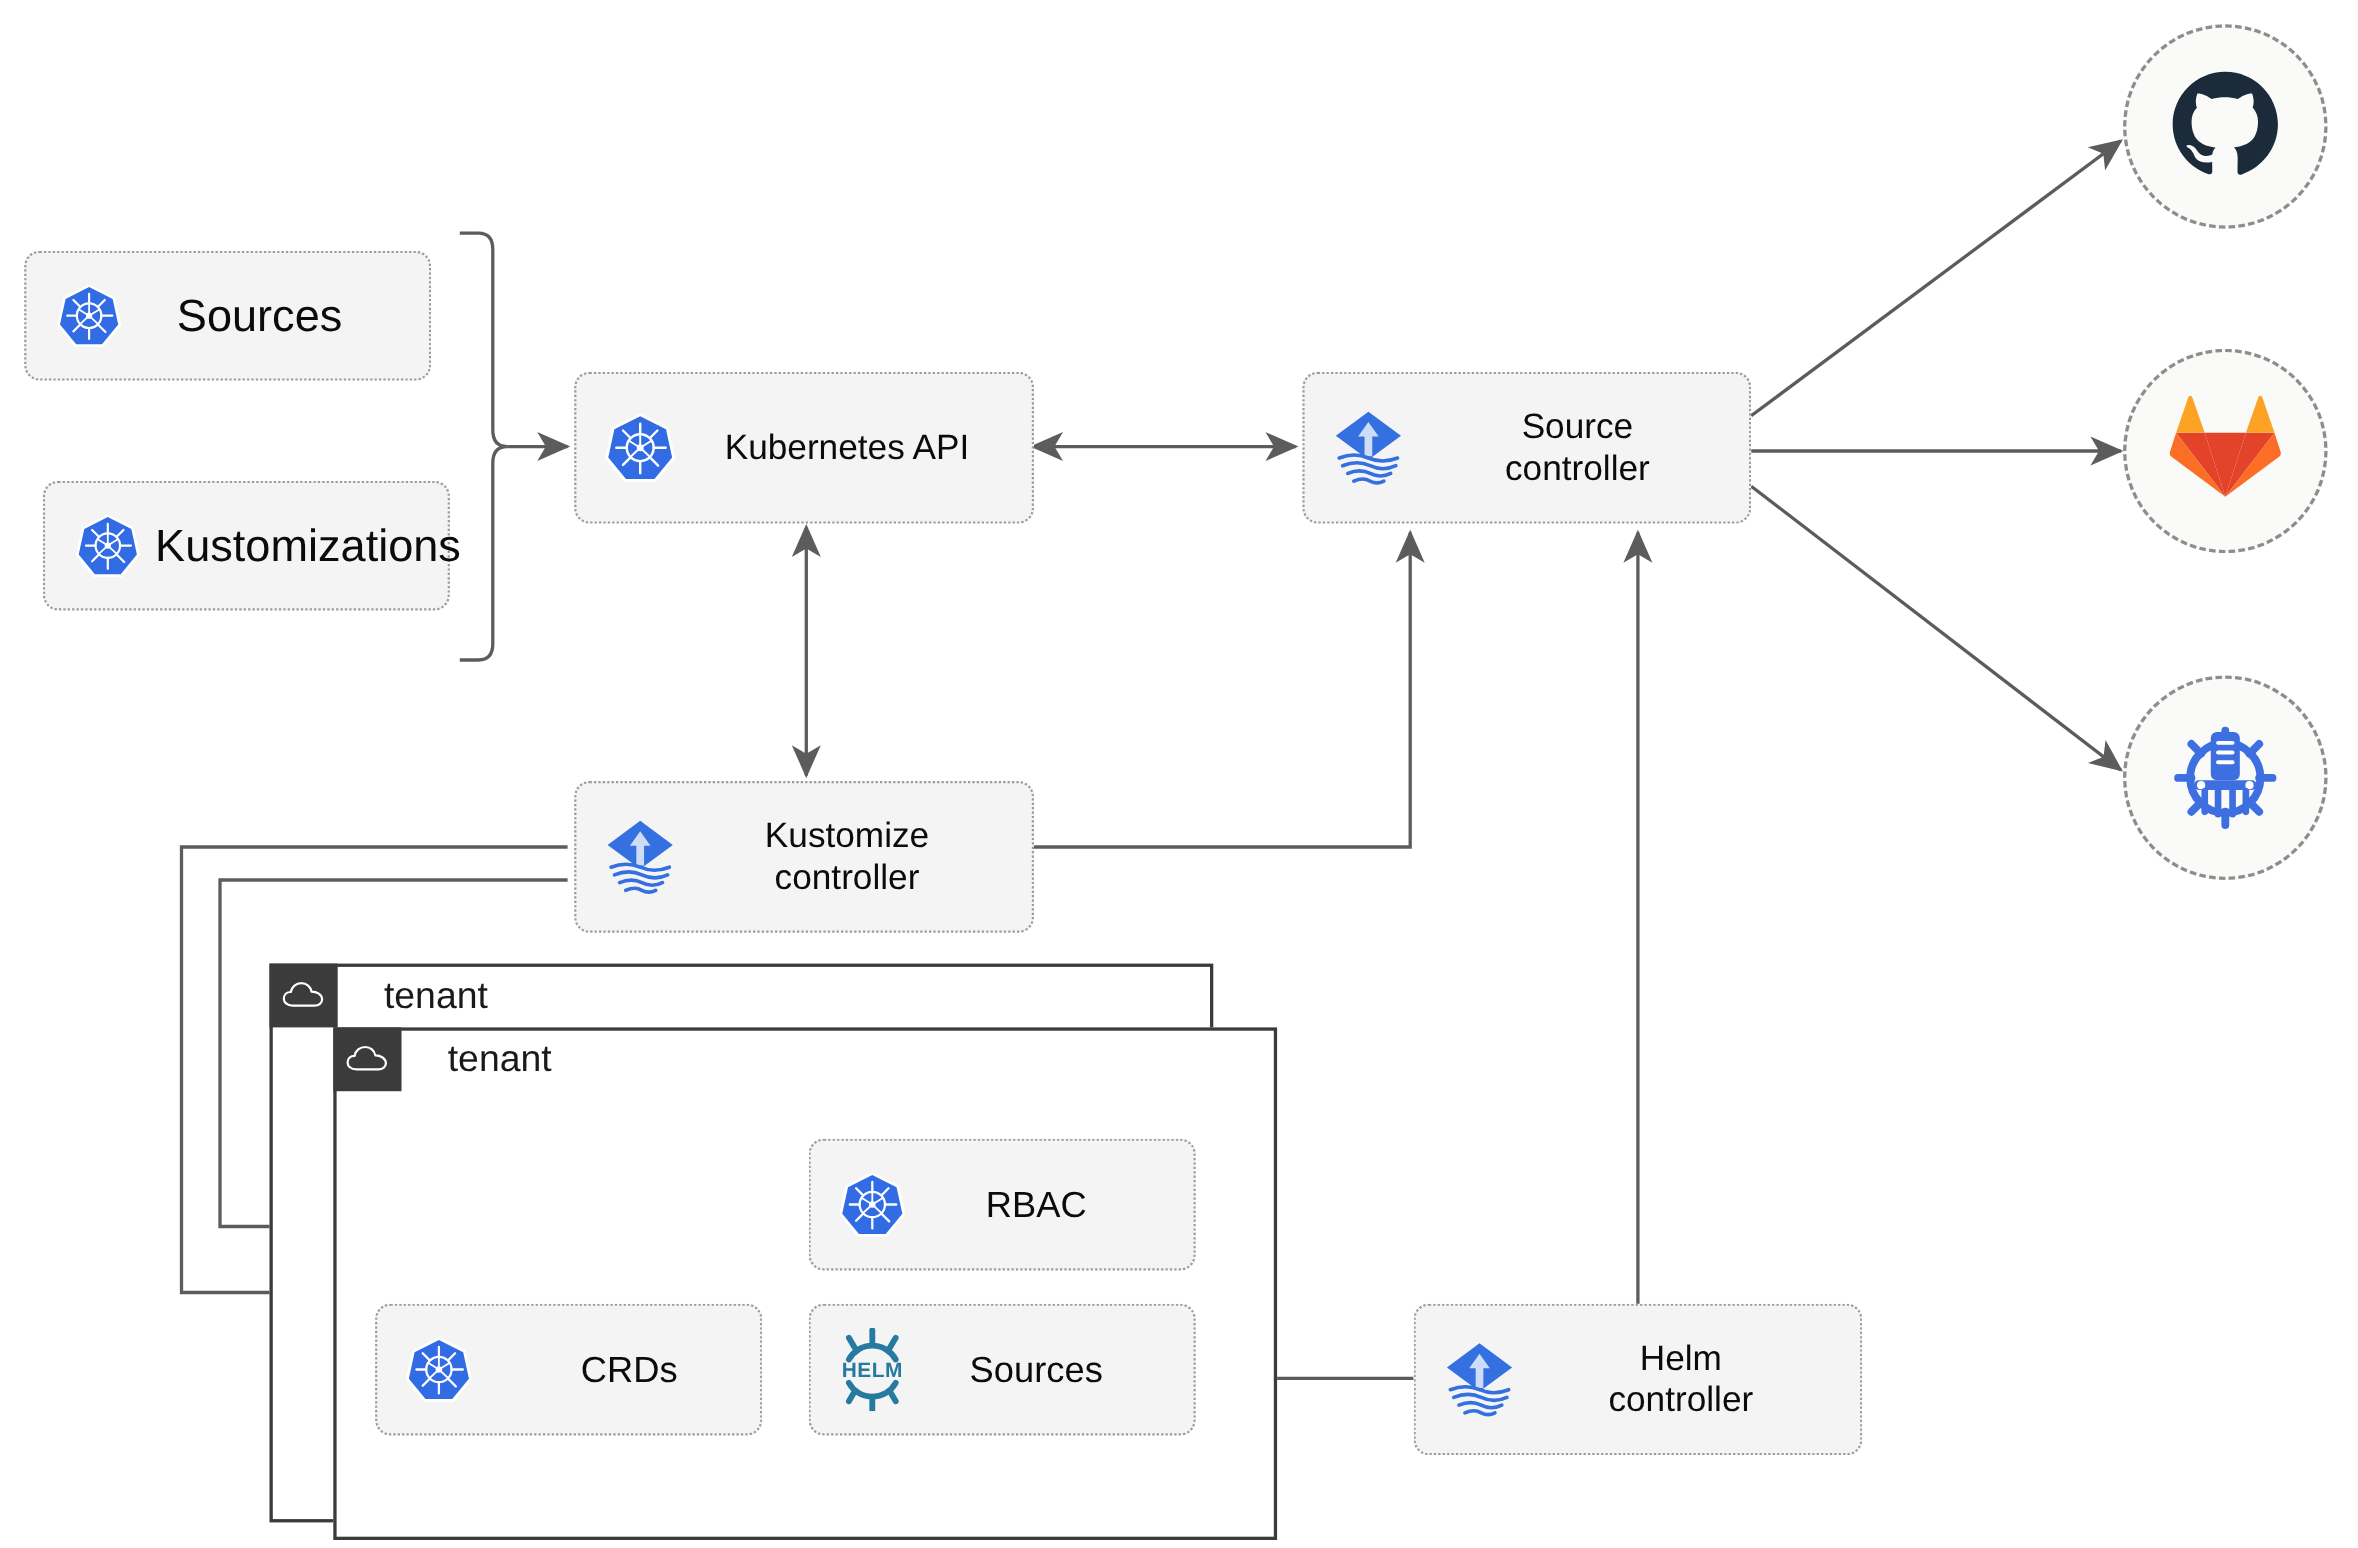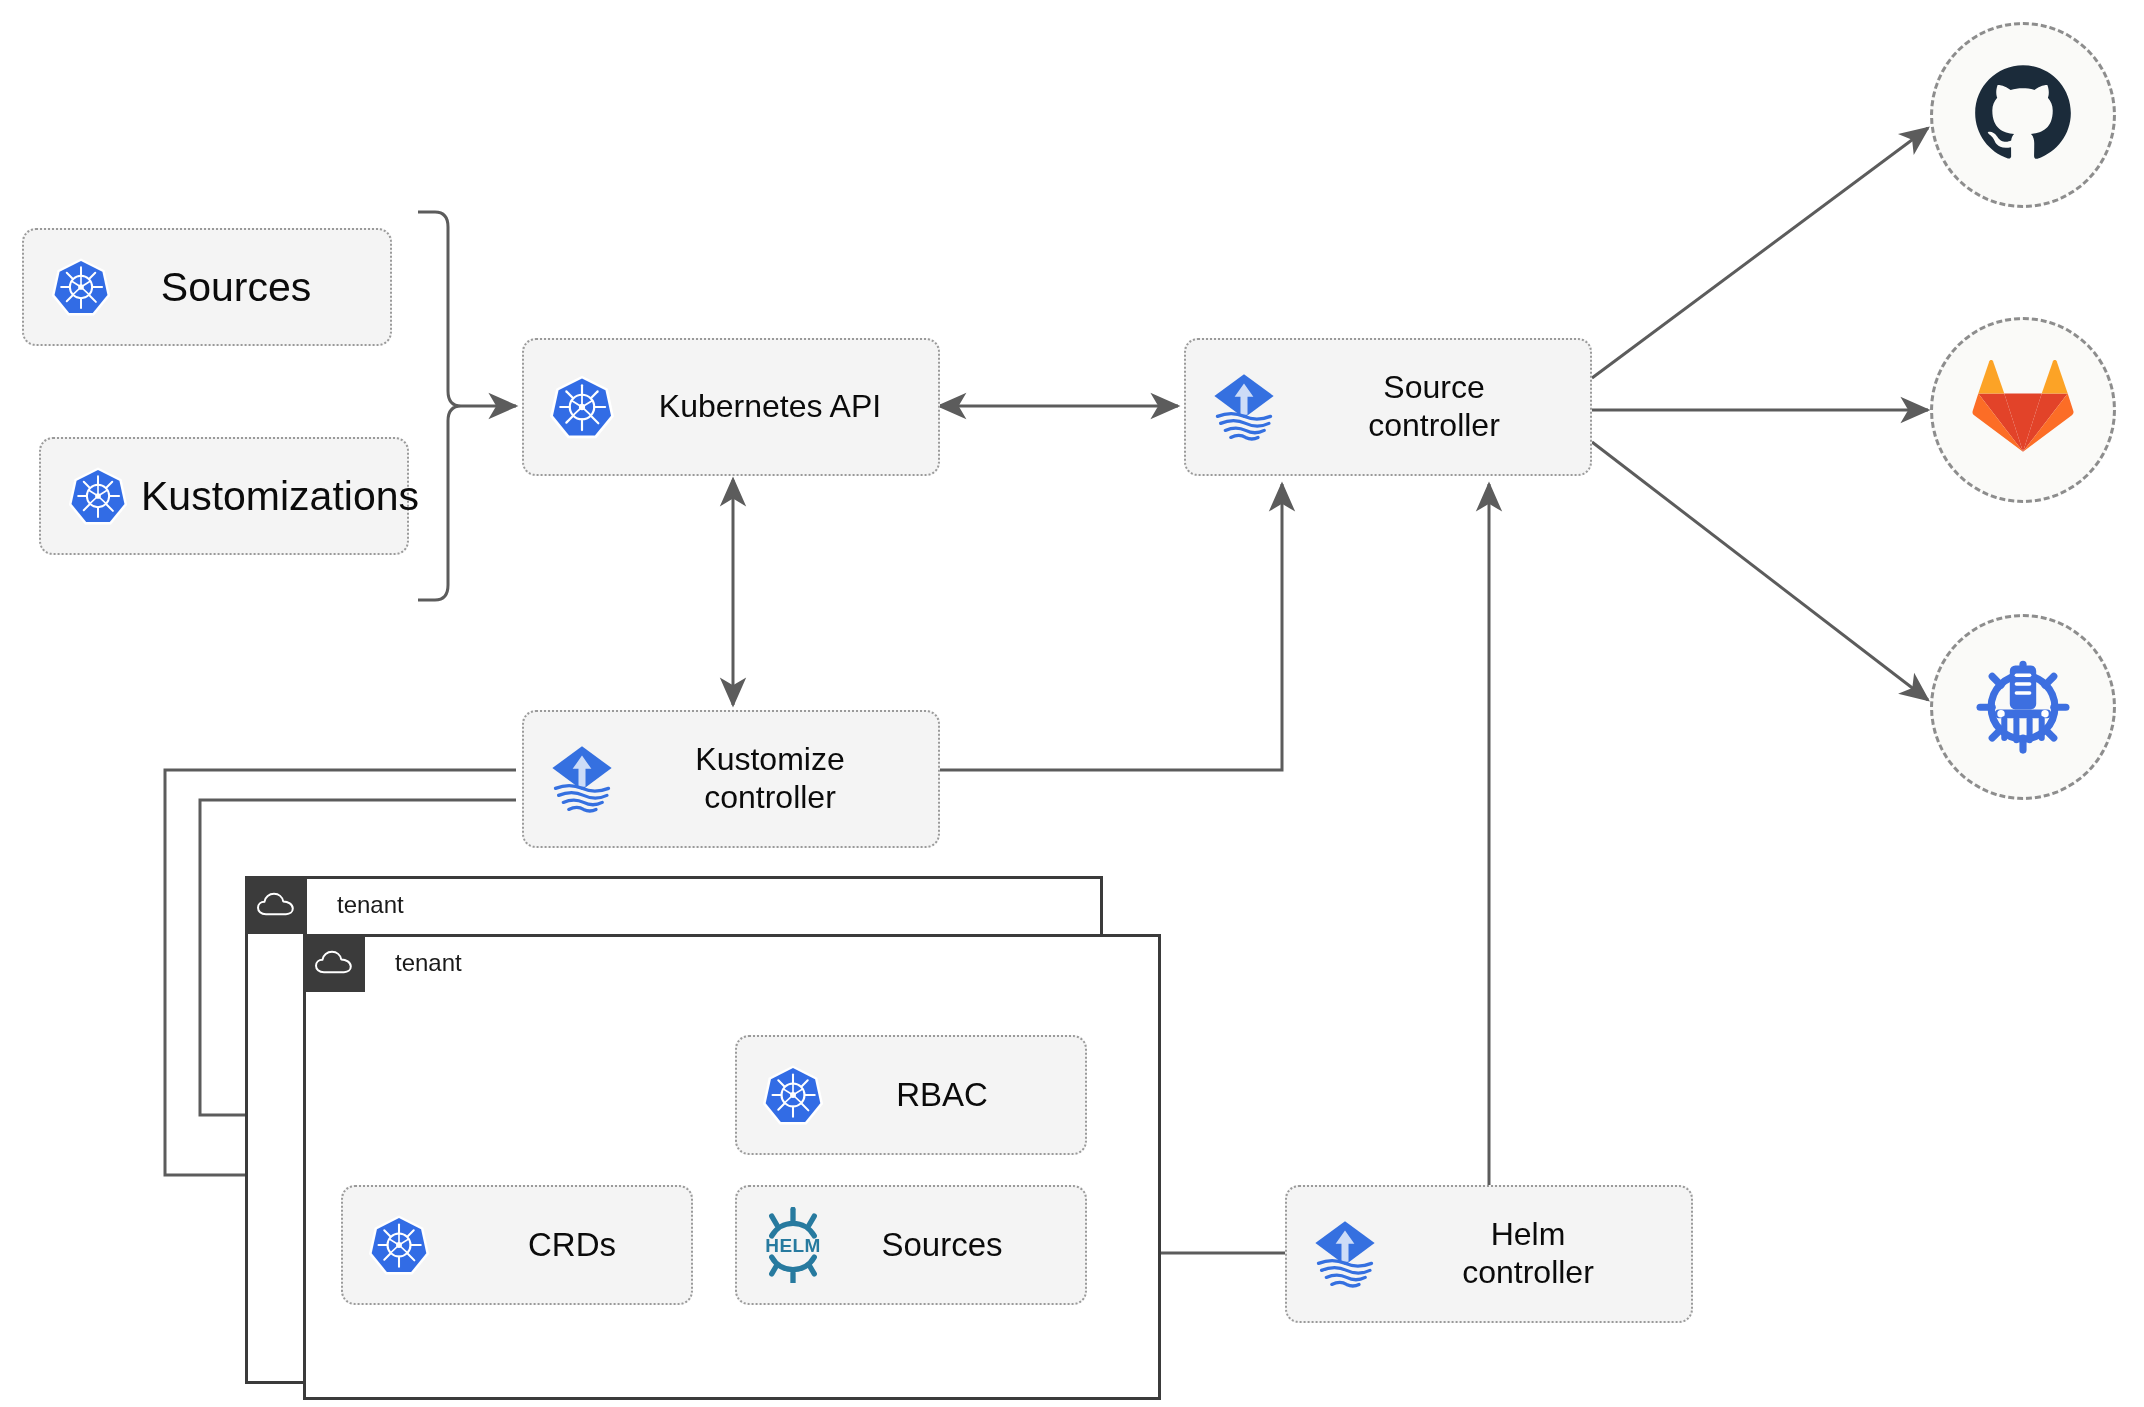--- a/index.html
+++ b/index.html
@@ -92,23 +92,23 @@
   }
   .tenant-badge {
     width: 62px;
     height: 58px;
     background: #3b3b3b;
     display: flex;
     align-items: center;
     justify-content: center;
   }
   .tenant-name {
-    font-size: 24px;
+    font-size: 34px;
     color: #1a1a1a;
-    padding-left: 30px;
+    padding-left: 42px;
     white-space: nowrap;
   }
 
   
   #wires {
     position: absolute;
     inset: 0;
     width: 2144px;
     height: 1407px;
     z-index: 15;

